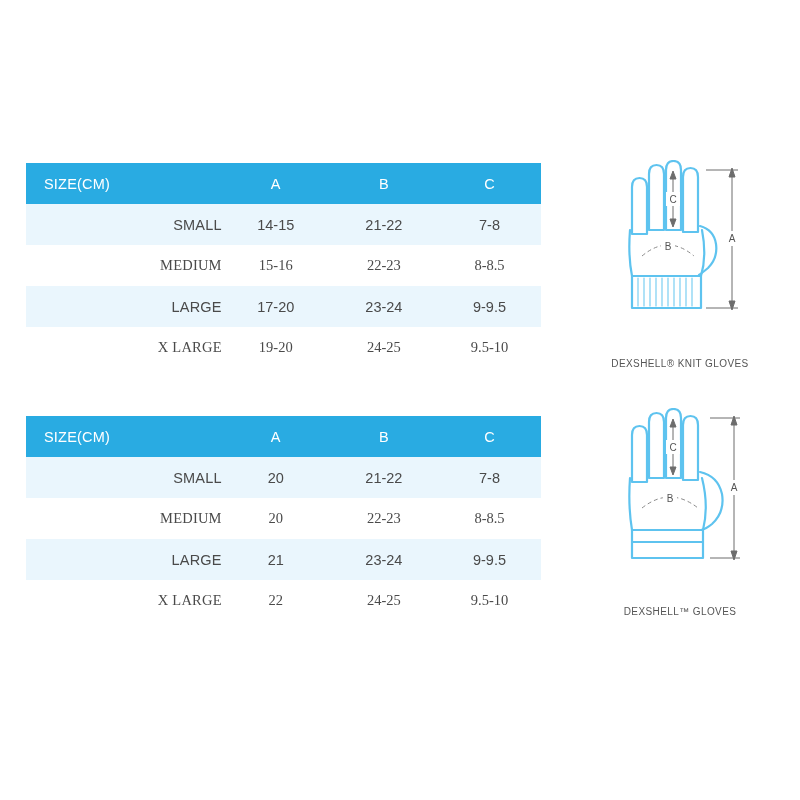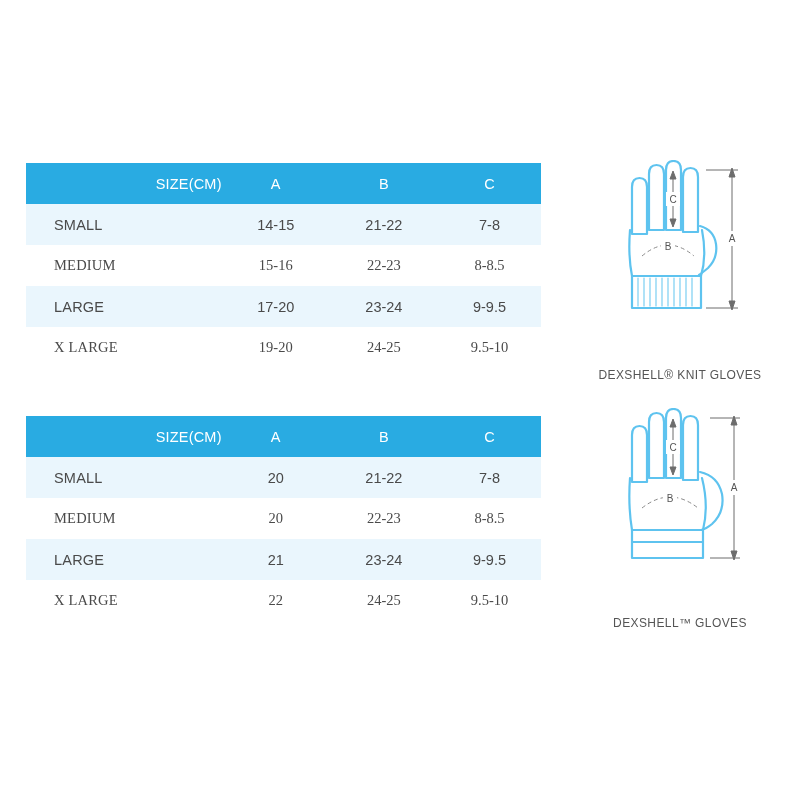--- a/index.html
+++ b/index.html
@@ -39,50 +39,50 @@
     padding: 0;
     border: none;
   }
   .size-table thead th {
     background: #29abe2;
     color: #ffffff;
     font-size: 14.5px;
     letter-spacing: 0.2px;
   }
   .size-table thead th.col-size {
+    text-align: left;
+    padding-left: 18px;
+  }
+  .size-table tbody td.col-size {
     text-align: right;
-    padding-left: 18px;
-  }
-  .size-table tbody td.col-size {
-    text-align: left;
-    padding-left: 28px;
+    padding-left: 20px;
     letter-spacing: 0.2px;
   }
   .size-table tbody tr.odd td { background: #eaf6fd; }
   .size-table tbody tr.even td { background: #ffffff; font-family: Liberation Serif, serif; }
 
   .col-w-size { width: 38%; }
   .col-w-a { width: 21%; }
   .col-w-b { width: 21%; }
   .col-w-c { width: 20%; }
 
   
   .glove-block {
     position: absolute;
     width: 230px;
     text-align: center;
   }
   #glove-1 { left: 565px; top: 160px; }
   #glove-2 { left: 565px; top: 408px; }
 
   .glove-caption {
-    font-size: 12px;
+    font-size: 10px;
     color: #555555;
     letter-spacing: 0.4px;
-    margin-top: 16px;
+    margin-top: 6px;
   }
   .glove-svg {
     display: block;
     margin: 0 auto;
   }
 </style>
 </head>
 <body>
 
 <div class="page">

